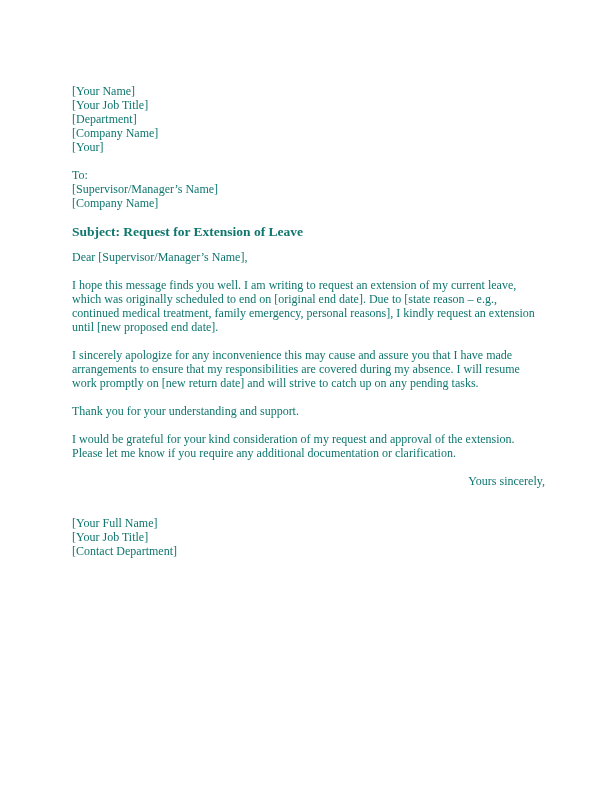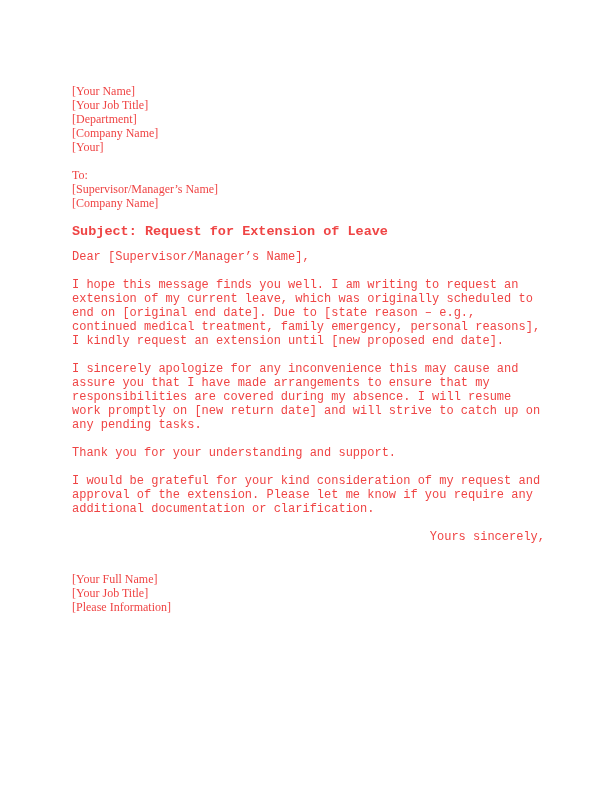--- a/index.html
+++ b/index.html
@@ -7,33 +7,32 @@
     padding: 0;
     background: #ffffff;
   }
   .page {
     position: relative;
     width: 612px;
     height: 792px;
     background: #ffffff;
     overflow: hidden;
     font-family: "Liberation Serif", "DejaVu Serif", serif;
-    color: #ef4444;
+    color: #0f766e;
   }
   .content {
     position: absolute;
     left: 72px;
     top: 70px;
     width: 473px;
     font-size: 12px;
     line-height: 14px;
   }
   .content p {
     margin: 0 0 14px 0;
-    font-family: Liberation Mono, monospace;
   }
   .subject {
     font-weight: bold;
     font-size: 13.5px;
     line-height: 16px;
     margin: 0 0 10px 0 !important;
   }
   .closing {
     margin-bottom: 28px !important;
     text-align: right;
@@ -75,17 +74,17 @@
     <p>Thank you for your understanding and support.</p>
 
     <p>I would be grateful for your kind consideration of my request and approval of the extension. Please let me know if you require any additional documentation or clarification.</p>
 
     <p class="closing">Yours sincerely,</p>
 
     <p class="block signature-block">
       </p>
       <div>[Your Full Name]</div>
       <div>[Your Job Title]</div>
-      <div>[Please Information]</div>
+      <div>[Contact Department]</div>
     <p></p>
 
   </div>
 </div>
 
 </body></html>

